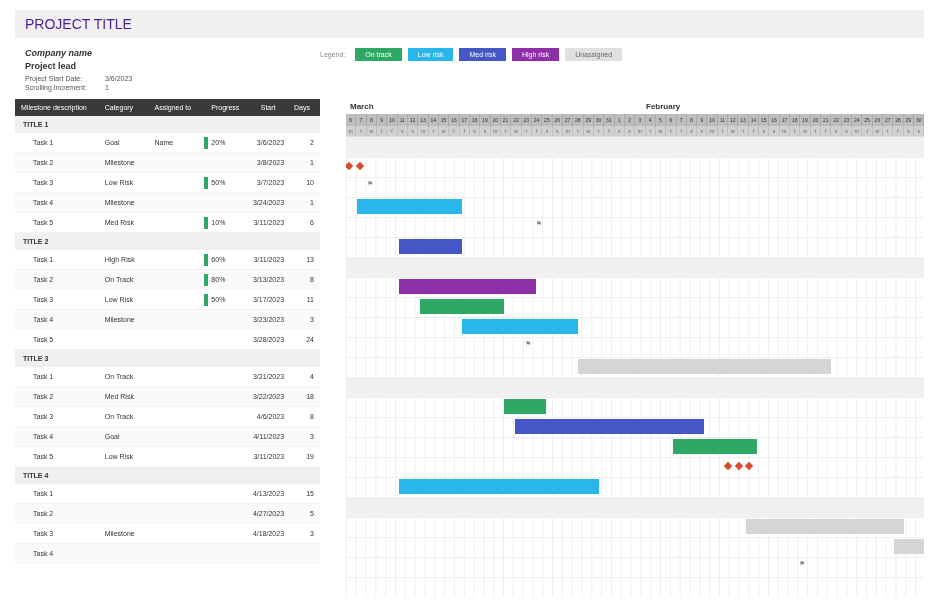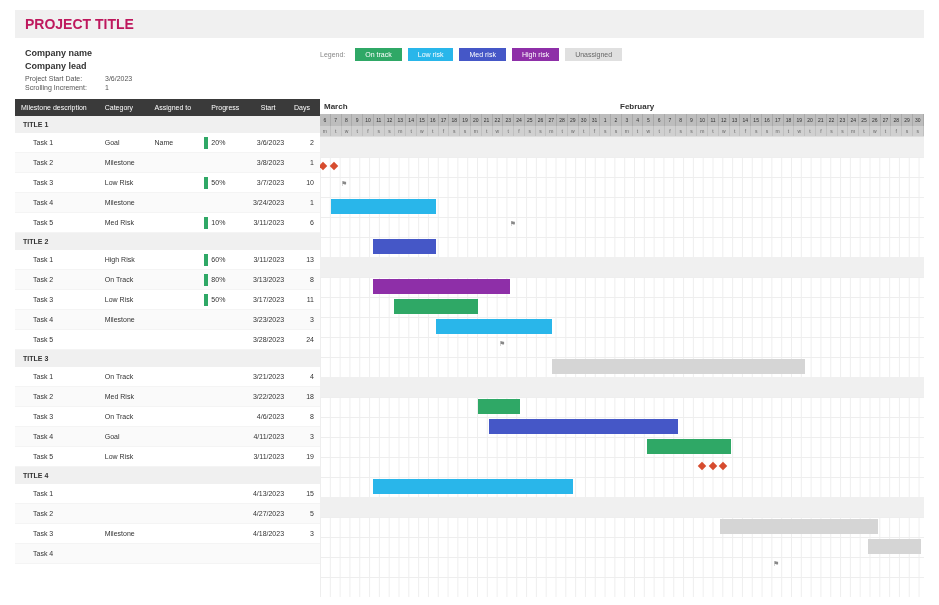--- a/index.html
+++ b/index.html
@@ -1,34 +1,34 @@
 <!DOCTYPE html>
 <html><head>
 <meta charset="utf-8">
 <style>
 * { box-sizing: border-box; margin: 0; padding: 0; }
 body { font-family: Arial, sans-serif; font-size: 8px; background: #fff; color: #333; }
 .wrap { width: 939px; height: 605px; padding: 10px 15px; }
 .titlebar { background: #f0f0f0; padding: 6px 10px; margin-bottom: 10px; }
-.titlebar h1 { font-size: 14px; font-weight: bold; color: #be185d; }
+.titlebar h1 { font-size: 14px; font-weight: normal; color: #4c1d95; }
 .header-row { display: flex; align-items: flex-start; margin-bottom: 6px; }
 .meta { width: 305px; padding-left: 10px; }
-.meta .company { font-weight: bold; font-size: 9px; margin-bottom: 3px; }
+.meta .company { font-weight: bold; font-size: 9px; margin-bottom: 3px; font-style: italic; }
 .meta .lead { font-weight: bold; font-size: 9px; margin-bottom: 4px; }
 .meta .field { display: flex; font-size: 7px; color: #555; margin-bottom: 2px; }
 .meta .field .lbl { width: 80px; }
 .legend { display: flex; align-items: center; gap: 6px; font-size: 7px; }
 .legend .lgl { color: #888; margin-right: 4px; }
 .legend .chip { padding: 3px 10px; color: #fff; font-size: 7px; }
 .chip.ontrack { background: #2fa866; }
 .chip.low { background: #29b6ea; }
 .chip.med { background: #4557c7; }
 .chip.high { background: #8e2fa8; }
 .chip.un { background: #e0e0e0; color: #666; }
-.content { display: flex; }
+.content { display: flex; gap: 26px; }
 .left { width: 305px; }
 .thead { background: #3a3a3a; color: #fff; display: flex; font-size: 7px; padding: 5px 6px; }
 .thead div:nth-child(1){width:84px}.thead div:nth-child(2){width:50px}.thead div:nth-child(3){width:50px}.thead div:nth-child(4){width:42px;text-align:center}.thead div:nth-child(5){width:44px;text-align:center}.thead div:nth-child(6){width:24px;text-align:center}
 .section { background: #f0f0f0; font-weight: bold; font-size: 7px; padding: 5px 8px; }
 .trow { display: flex; font-size: 7px; padding: 4px 6px; height: 20px; align-items: center; border-bottom: 1px solid #f4f4f4; }
 .trow:nth-child(odd){background:#fafafa}
 .trow .c1{width:84px;padding-left:12px}.trow .c2{width:50px}.trow .c3{width:50px}.trow .c4{width:42px;display:flex;align-items:center;gap:3px;justify-content:flex-start}.trow .c5{width:44px;text-align:right;padding-right:6px}.trow .c6{width:24px;text-align:right}
 .pbar { width: 4px; height: 12px; background: #2fa866; display: inline-block; }
 .right { flex: 1; position: relative; overflow: hidden; }
 .timeline-head { background: #fff; border-bottom: 1px solid #ddd; }
@@ -51,21 +51,21 @@
 <body>
 
 <div class="wrap">
   <div class="titlebar">
     <h1>PROJECT TITLE</h1>
   </div>
 
   <div class="header-row">
     <div class="meta">
       <div class="company">Company name</div>
-      <div class="lead">Company lead</div>
+      <div class="lead">Project lead</div>
       <div class="field">
         <span class="lbl">Project Start Date:</span>
         <span>3/6/2023</span>
       </div>
       <div class="field">
         <span class="lbl">Scrolling Increment:</span>
         <span>1</span>
       </div>
     </div>
     <div class="legend">

